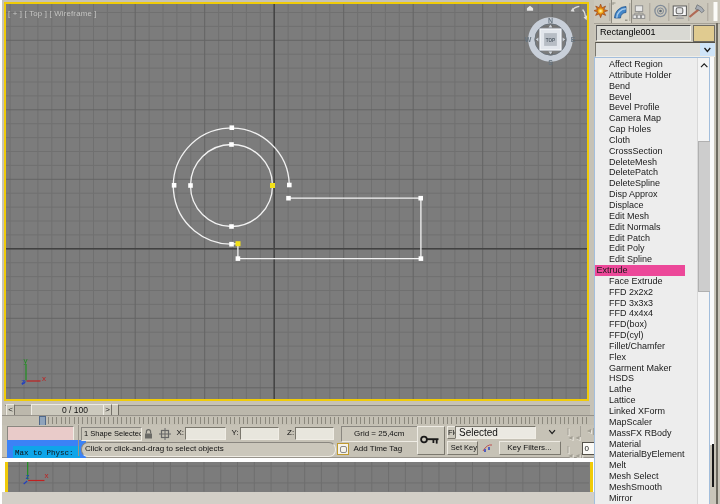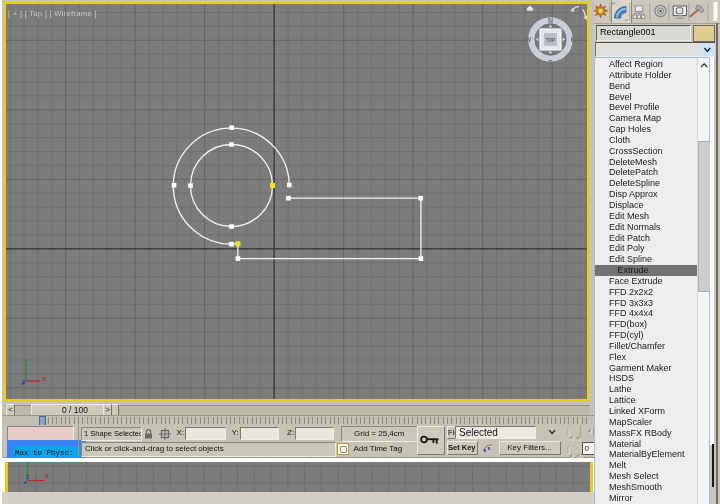--- a/index.html
+++ b/index.html
@@ -26,21 +26,21 @@
 #botband{left:2px;top:491.5px;width:592px;height:12.5px;background:#d3cfc7;}
 #rpanel{left:594px;top:0;width:126px;height:504px;background:#c9c5b9;}
 #tabbar{left:0;top:0;width:126px;height:22.5px;background:#cbc7bb;border-bottom:1px solid #a5a196;}
 #modtab{left:17px;top:0;width:19px;height:22.5px;background:#d9d5c9;border-left:1px solid #8d8a7f;border-right:1px solid #8d8a7f;}
 #namefield{left:2px;top:25px;width:90px;height:13.5px;background:#d9d9d3;border-top:1.5px solid #4a4a4a;border-left:1px solid #6a6a6a;border-bottom:1px solid #f2f0ea;border-right:1px solid #f2f0ea;font-size:9px;color:#000;padding-left:3px;line-height:13px;}
 #swatch{left:98.5px;top:25px;width:20.5px;height:15px;background:#e0cb90;border:1px solid #6e6b62;}
 #combo{left:1px;top:41.5px;width:118.5px;height:13px;background:#dfdfdb;border-top:1px solid #55524a;border-left:1px solid #7a776d;border-bottom:1px solid #f0eee8;}
 #combochev{position:absolute;right:0;top:0;width:15px;height:13px;background:#cfe4f8;}
 #mlist{left:593.5px;top:57px;width:114.3px;height:447px;background:#ededed;border-left:1px solid #a3bedc;border-top:1px solid #a3bedc;border-right:1px solid #a3bedc;}
 .mitem{position:relative;height:10.85px;font-size:9px;color:#1a1a1a;padding-left:14.5px;line-height:10.85px;white-space:nowrap;}
-#mext{background:#737373;width:88px;padding-left:23px;}
+#mext{background:#ec4899;width:88px;padding-left:2px;}
 #mscroll{left:696.8px;top:58px;width:11.5px;height:446px;background:#f4f4f4;border-left:1px solid #d8d8d8;}
 #mthumb{left:0.5px;top:83px;width:10.5px;height:149px;background:#cdcdcd;border:1px solid #b0b0b0;}
 #rwhite{left:710.3px;top:57px;width:3.4px;height:388px;background:#fbfbfb;}
 #rblack{left:711.5px;top:444px;width:2.8px;height:42.5px;background:#191919;}
 #rline{left:716.2px;top:23px;width:1.6px;height:481px;background:#6e6b61;}
 </style></head>
 <body>
 <div id="page">
 <div id="leftbg" class="abs"></div>
 
@@ -151,36 +151,36 @@
     <line x1="7" y1="1" x2="7" y2="13" stroke="#666" stroke-width="1"></line>
     <line x1="1" y1="7" x2="13" y2="7" stroke="#666" stroke-width="1"></line>
   </svg>
   <div class="abs t8" style="left:174.5px;top:3.5px;">X:</div>
   <div class="abs" style="left:183px;top:2.5px;width:39px;height:11px;background:#e8e6dd;border-top:1px solid #7a776d;border-left:1px solid #7a776d;border-bottom:1px solid #f0ede5;border-right:1px solid #f0ede5;"></div>
   <div class="abs t8" style="left:229.5px;top:3.5px;">Y:</div>
   <div class="abs" style="left:238px;top:2.5px;width:37px;height:11px;background:#e8e6dd;border-top:1px solid #7a776d;border-left:1px solid #7a776d;border-bottom:1px solid #f0ede5;border-right:1px solid #f0ede5;"></div>
   <div class="abs t8" style="left:285px;top:3.5px;">Z:</div>
   <div class="abs" style="left:293px;top:2.5px;width:37px;height:11px;background:#e8e6dd;border-top:1px solid #7a776d;border-left:1px solid #7a776d;border-bottom:1px solid #f0ede5;border-right:1px solid #f0ede5;"></div>
   <div class="sunken abs t8" style="left:339px;top:1px;width:68px;height:14px;line-height:14px;padding-left:12px;">Grid = 25,4cm</div>
-  <div class="sunken abs t8" style="left:79px;top:17.5px;width:250px;height:12.5px;line-height:12.5px;padding-left:3px;white-space:nowrap;overflow:hidden;">Click or click-and-drag to select objects</div>
+  <div class="sunken abs t8" style="left:79px;top:17.5px;width:250px;height:12.5px;line-height:12.5px;padding-left:3px;white-space:nowrap;overflow:hidden;border-radius:7px;">Click or click-and-drag to select objects</div>
 
   <div class="abs" style="left:335px;top:18.5px;width:10px;height:10px;background:#f6f3ea;border:1px solid #c09a2e;">
     <div class="abs" style="left:2px;top:2px;width:5px;height:5px;border:1px solid #8a8a8a;border-radius:2px;"></div>
   </div>
   <div class="abs t8" style="left:351.5px;top:19px;">Add Time Tag</div>
 
   <div class="raised abs" style="left:414.5px;top:1.5px;width:26px;height:27px;"></div>
   <svg class="abs" width="26" height="27" style="left:414.5px;top:1.5px;">
     <circle cx="7" cy="13.5" r="2.9" fill="none" stroke="#1a1a1a" stroke-width="1.8"></circle>
     <line x1="9.9" y1="13.2" x2="21.5" y2="13.2" stroke="#1a1a1a" stroke-width="1.9"></line>
     <rect x="15.5" y="14" width="1.8" height="3" fill="#1a1a1a"></rect>
     <rect x="18.8" y="14" width="1.8" height="3.6" fill="#1a1a1a"></rect>
   </svg>
   <div class="raised abs" style="left:445px;top:1.5px;width:29px;height:11px;line-height:11px;text-align:center;font-size:7.5px;color:#111;white-space:nowrap;">Flex Key</div>
-  <div class="raised abs" style="left:445px;top:16.5px;width:29px;height:11.5px;line-height:11.5px;text-align:left;font-size:7.5px;color:#111;white-space:nowrap;font-weight:bold;">Set Key</div>
+  <div class="raised abs" style="left:445px;top:16.5px;width:29px;height:11.5px;line-height:11.5px;text-align:right;font-size:7.5px;color:#111;white-space:nowrap;">Set Key</div>
   <div class="abs" style="left:453px;top:1.5px;width:76px;height:11px;background:#ebe9e2;border-top:1px solid #7a776d;border-left:1px solid #7a776d;border-bottom:1px solid #f0ede5;border-right:1px solid #f0ede5;font-size:10px;line-height:11px;padding-left:3px;color:#111;">Selected</div>
   <svg class="abs" width="10" height="11" style="left:545px;top:1.5px;">
         <path d="M 2.2 4.2 l 2.9 3.3 2.9 -3.3" fill="none" stroke="#222" stroke-width="1.2"></path>
       </svg>
 
   <svg class="abs" width="16" height="12" style="left:477.5px;top:17px;">
     <path d="M 3 9 Q 7 2 12 3" fill="none" stroke="#c05050" stroke-width="1"></path>
     <rect x="4" y="7" width="2" height="3" fill="#5060c0"></rect>
     <rect x="8" y="5" width="2" height="3" fill="#5060c0"></rect>
   </svg>

